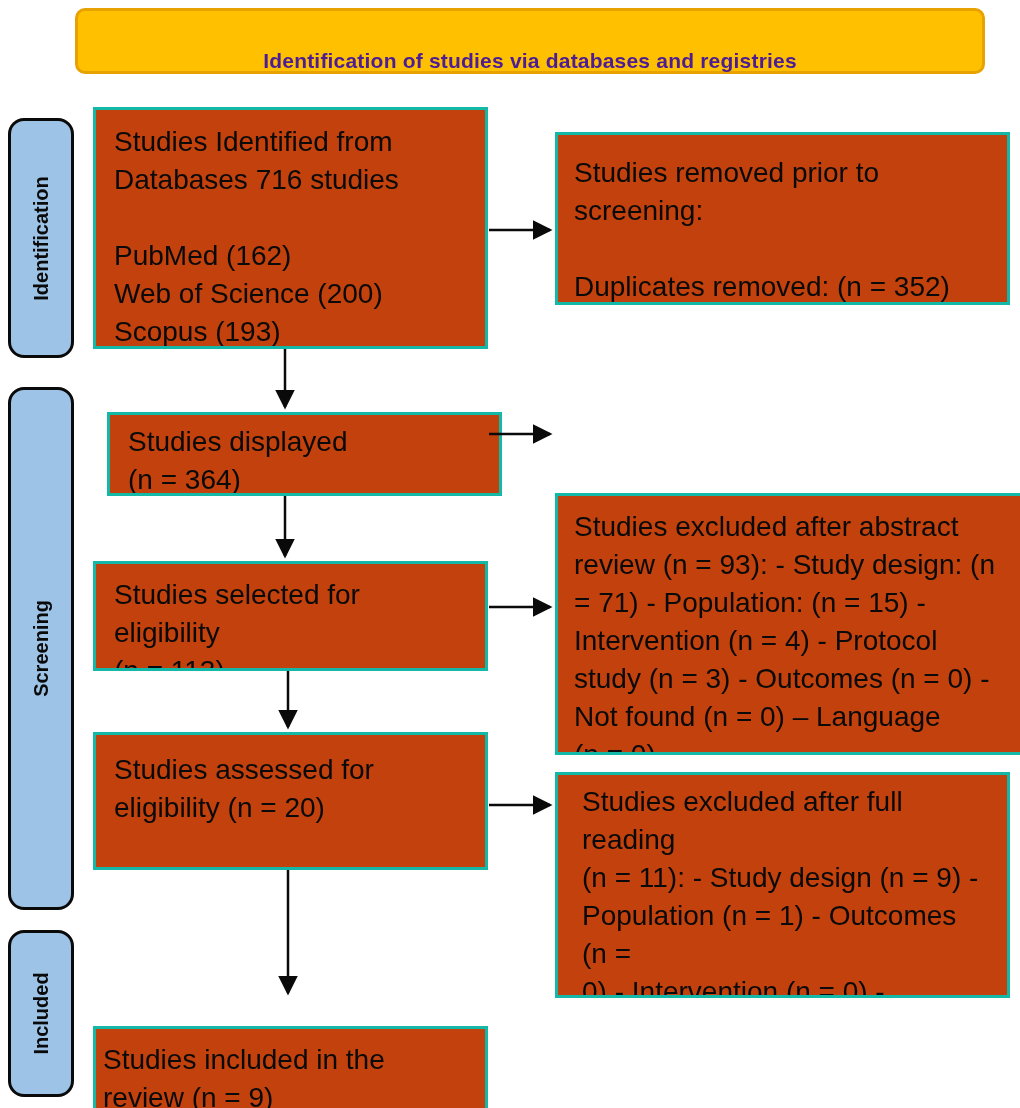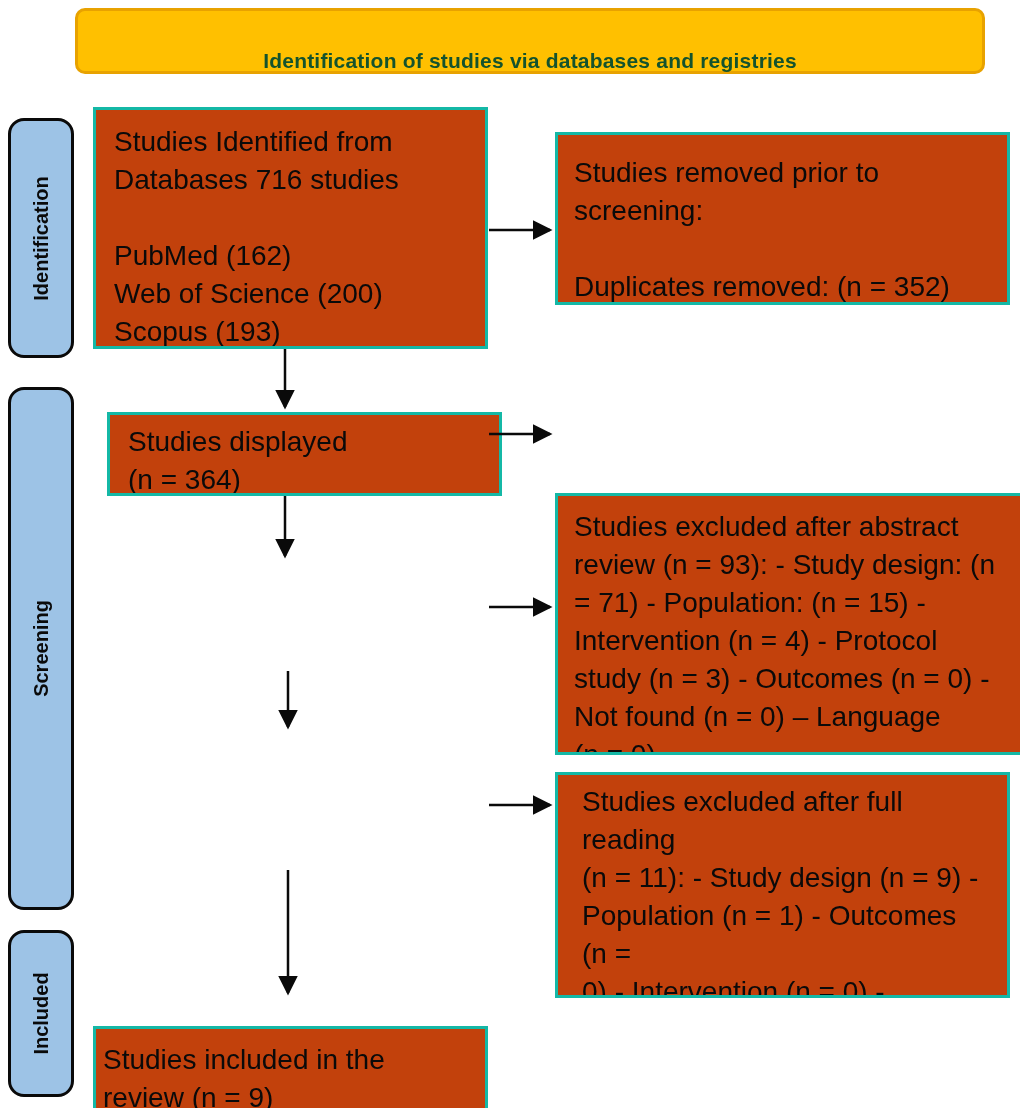--- a/index.html
+++ b/index.html
@@ -11,21 +11,21 @@
   }
   .canvas { position:absolute; left:0; top:0; width:1020px; height:1108px; }
 
   .banner {
     position:absolute; left:75px; top:8px; width:910px; height:66px;
     background:var(--banner-fill,#FFC000);
     border:3px solid var(--banner-border,#E8A200);
     border-radius:10px;
     display:flex; align-items:center; justify-content:center;
   }
-  .banner-text { font-weight:bold; font-size:21px; letter-spacing:.2px; color:#14532d;margin-top:40px; }
+  .banner-text { font-weight:bold; font-size:21px; letter-spacing:.2px; color:#4c1d95;margin-top:40px; }
 
   .stage {
     position:absolute; left:8px; width:66px;
     background:var(--stage-fill,#9DC3E6);
     border:3px solid #0a0a0a; border-radius:16px;
     display:flex; align-items:center; justify-content:center;
     overflow:visible;
   }
   .stage-text {
     transform:rotate(-90deg); white-space:nowrap;
@@ -78,20 +78,24 @@
 
   <div class="fbox b-identified">Studies Identified from
 Databases 716 studies
 
 PubMed (162)
 Web of Science (200)
 Scopus (193)
 Embase (161)</div>
   <div class="fbox b-displayed">Studies displayed
 (n = 364)</div>
+  <div class="fbox b-selected">Studies selected for eligibility
+(n = 113)</div>
+  <div class="fbox b-assessed">Studies assessed for
+eligibility (n = 20)</div>
   <div class="fbox b-included">Studies included in the
 review (n = 9)</div>
 
   <div class="fbox r-removed">Studies removed prior to
 screening:
 
 Duplicates removed: (n = 352)</div>
   <div class="fbox r-abstract">Studies excluded after abstract
 review (n = 93): - Study design: (n
 = 71) - Population: (n = 15) -

